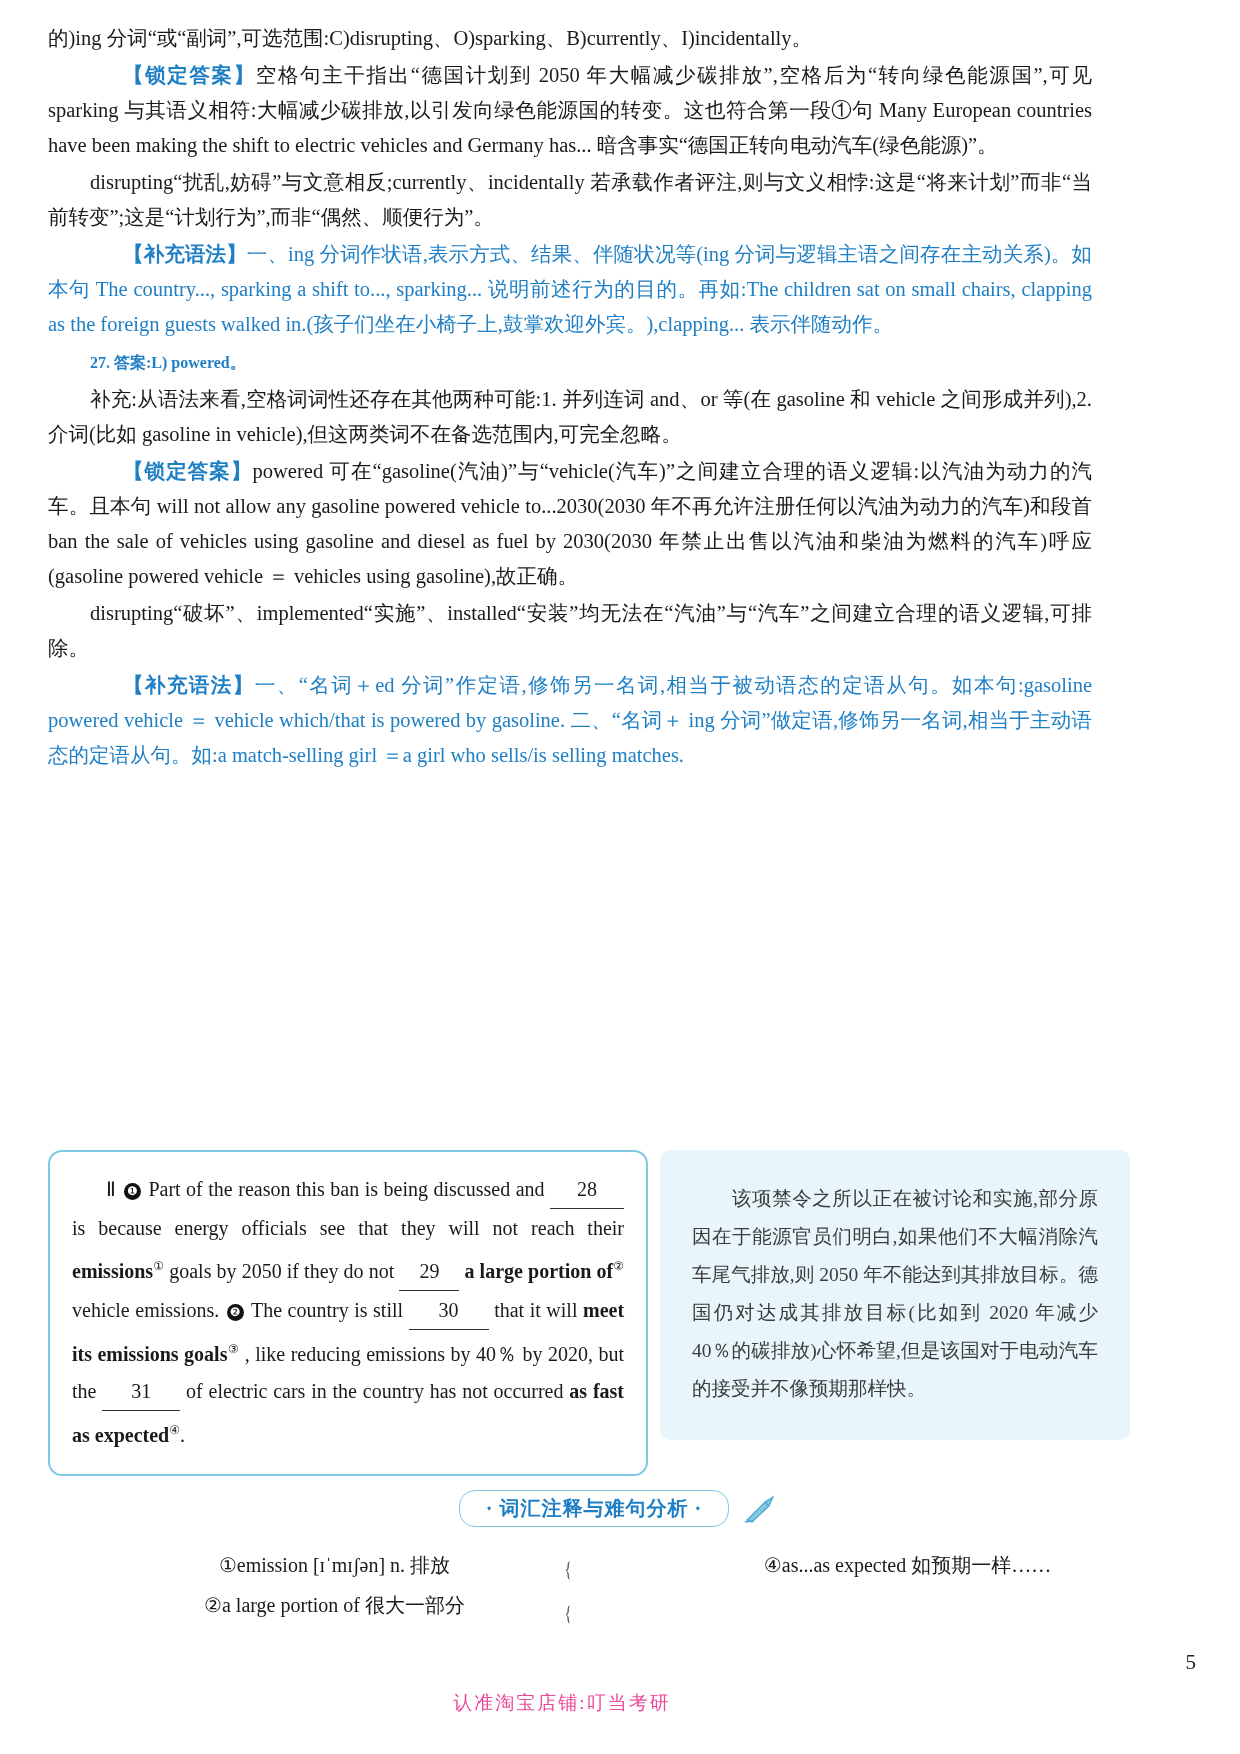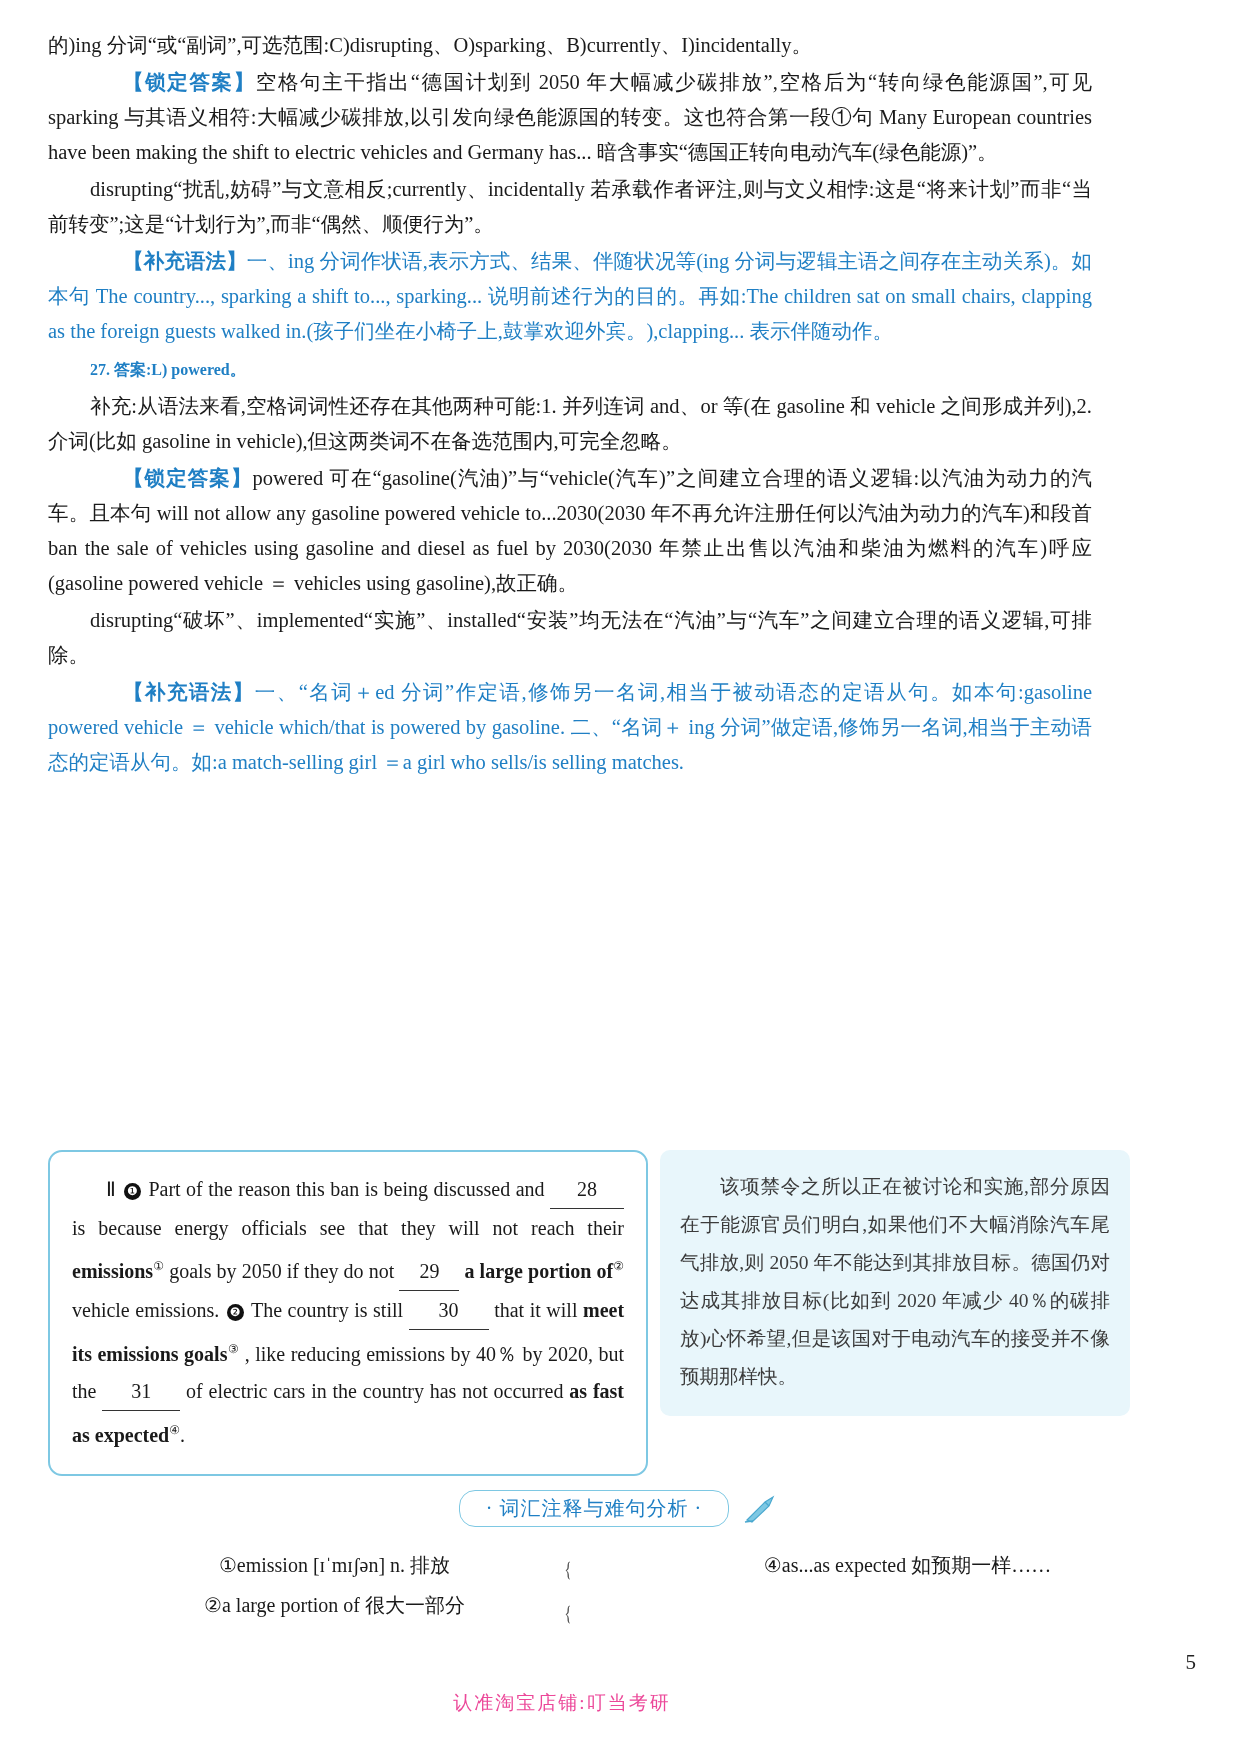--- a/index.html
+++ b/index.html
@@ -18,21 +18,21 @@
   .page {
     position: relative;
     width: 1240px;
     height: 1754px;
     padding: 0;
     box-sizing: border-box;
   }
   .content {
     position: absolute;
     left: 48px;
-    top: 28px;
+    top: 21px;
     width: 1044px;
   }
   p {
     margin: 0 0 2px 0;
     font-size: 20.5px;
     line-height: 35px;
     text-align: justify;
     text-justify: inter-ideograph;
   }
   .indent { text-indent: 42px; }
@@ -101,40 +101,40 @@
     box-sizing: border-box;
     background: #e8f6fb;
     border-radius: 10px;
     padding: 18px 20px 20px 20px;
     color: #3b3b3b;
   }
   .trans-box p {
     font-size: 19.5px;
     line-height: 38px;
     text-align: justify;
-    margin: 0;
+    margin: 12px;
     text-indent: 40px;
   }
 
   
   .vocab-head {
     position: absolute;
     left: 0;
     top: 1490px;
     width: 1240px;
     text-align: center;
   }
   .vocab-pill {
     display: inline-block;
     border: 1.5px solid #7ec8e3;
     border-radius: 16px;
     padding: 4px 26px;
     color: #1f7fc4;
     font-size: 20px;
-    font-weight: normal;
+    font-weight: bold;
     letter-spacing: 1px;
   }
   .pen-icon {
     display: inline-block;
     vertical-align: middle;
     margin-left: 10px;
   }
   .vocab-list {
     position: absolute;
     left: 48px;

